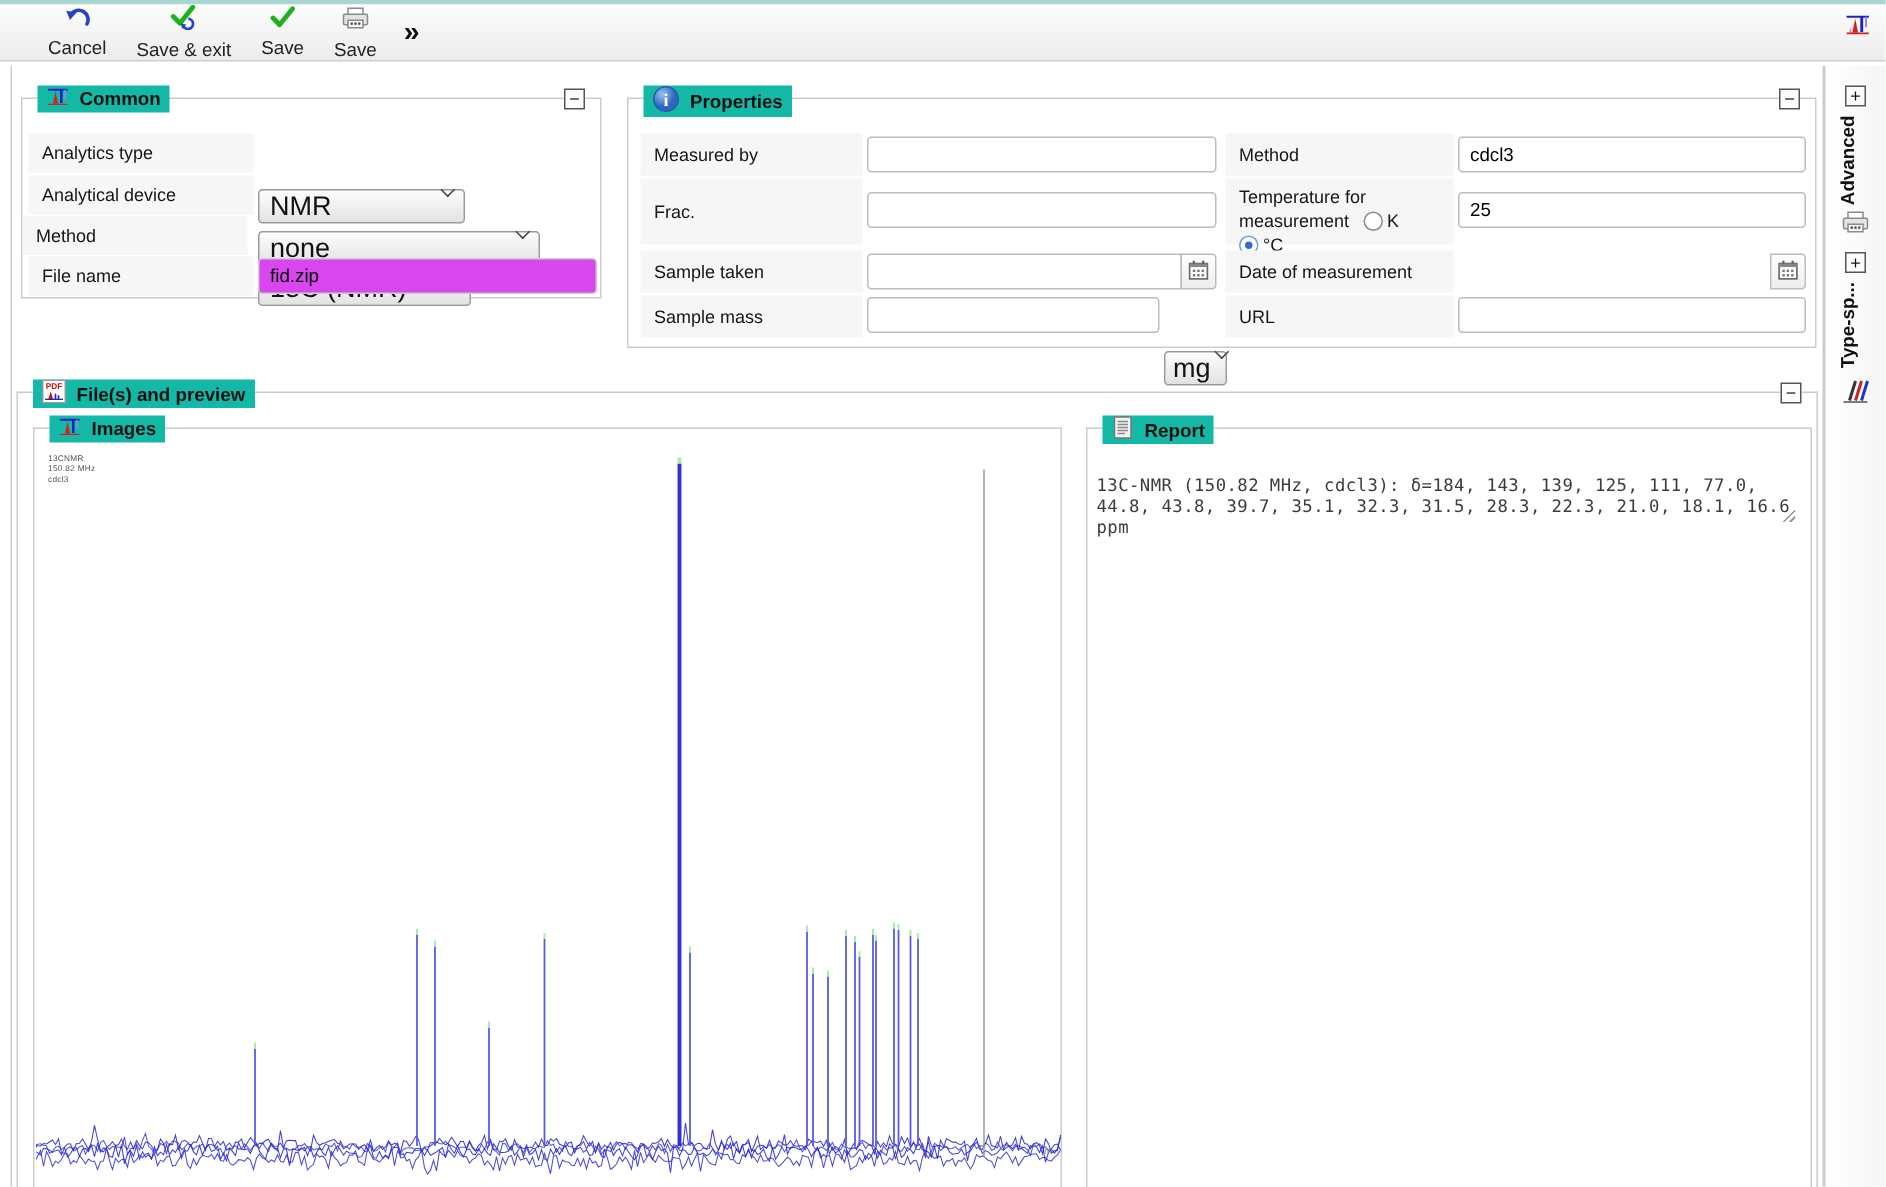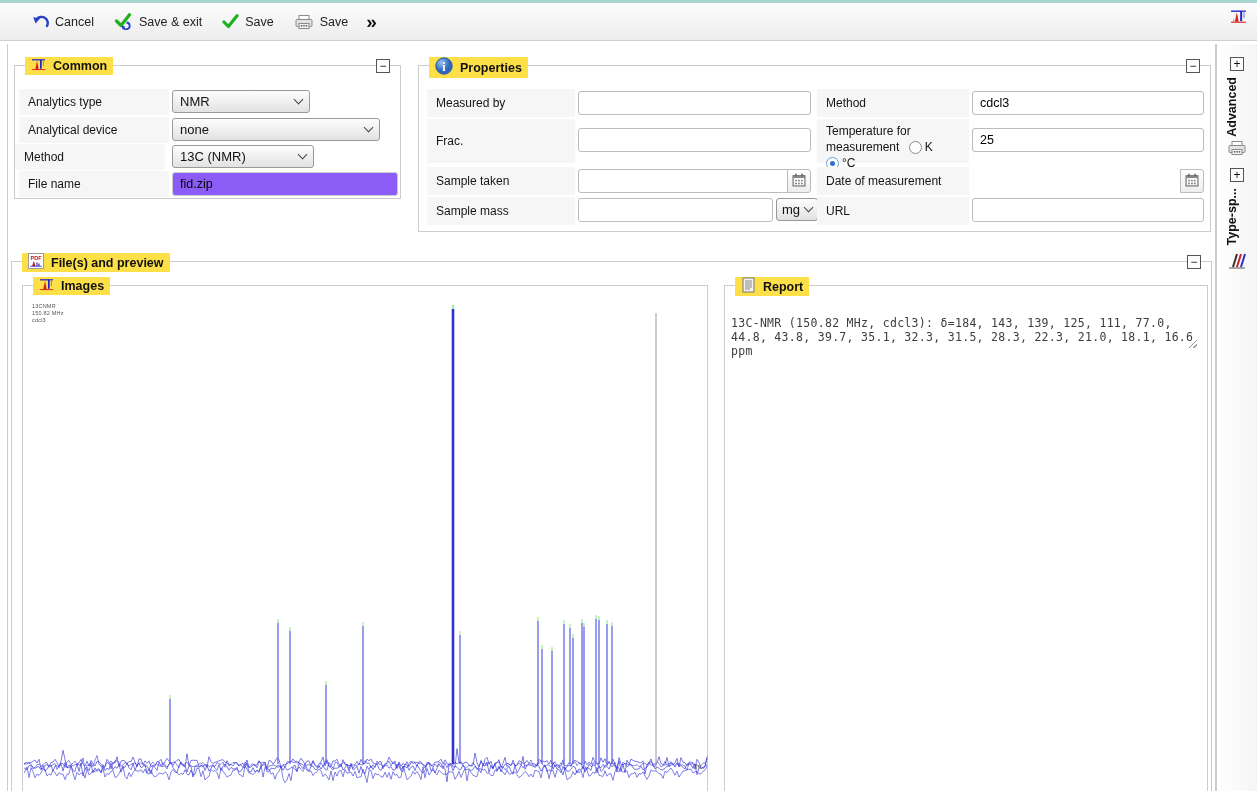--- a/index.html
+++ b/index.html
@@ -6,47 +6,47 @@
   html,body { width:1257px; height:791px; overflow:hidden; background:#fff;
     font-family:"Liberation Sans", sans-serif; font-size:12px; color:#111; }
 
   .top-strip { position:absolute; left:0; top:0; width:1257px; height:3px; }
 
   
   .toolbar { position:absolute; left:0; top:3px; width:1257px; height:38px;
     background:linear-gradient(#fdfdfd,#ececec); border-bottom:1px solid #d0d0d0;
     display:flex; align-items:center; padding-left:22px; }
   .tbtn { display:flex; align-items:center; gap:6px; padding:4px 10px; border-radius:3px;
-    cursor:pointer; font-size:12.5px; color:#222; }
+    cursor:pointer; font-size:12.5px; color:#222;flex-direction:column; }
   .tbtn svg { display:block; }
   .more-btn { font-size:19px; font-weight:bold; padding:0 8px; cursor:pointer; }
   .app-icon-topright { position:absolute; right:10px; top:8px; }
 
   
   .content { position:absolute; left:7px; top:44px; width:1209px; height:747px;
     background:#fff; border-left:1px solid #ccc; border-right:1px solid #ccc; }
 
   
   .fset { position:absolute; border:1px solid #ccc; background:#fff; }
-  .legend { position:absolute; top:-9px; left:10px; background:#fde047; padding:0 6px;
+  .legend { position:absolute; top:-9px; left:10px; background:#14b8a6; padding:0 6px;
     display:flex; align-items:center; gap:7px; font-weight:bold; font-size:12.5px; white-space:nowrap;justify-content:space-between; }
   .collapse-btn { position:absolute; top:-7px; right:10px; width:14px; height:14px;
     border:1px solid #555; background:#fcfcfc; font-size:12px; line-height:12px;
     text-align:center; cursor:pointer; color:#222; }
 
   
   .lcell { position:absolute; background:#f6f6f6; display:flex; align-items:center;
     padding-left:9px; font-size:12px; color:#151515; }
   .lcell.top { align-items:flex-start; padding-top:4px; display:block; line-height:16px; }
   .tinput { position:absolute; height:24px; border:1px solid #bcbcbc; border-radius:3px;
     padding:0 7px; font-size:12.5px; font-family:"Liberation Sans",sans-serif; background:#fff; outline:none; }
-  .tinput.ro { background:#8b5cf6; border-color:#ccc; }
-  .fakeselect { position:absolute; height:23px; display:flex; align-items:center;
+  .tinput.ro { background:#d946ef; border-color:#ccc; }
+  .fakeselect { position:absolute; height:23px; display:flex; 
     justify-content:space-between; padding:0 7px; border:1px solid #999; border-radius:3px;
-    background:linear-gradient(#fdfdfd,#e2e2e2); cursor:pointer; font-size:13px; }
+    background:linear-gradient(#fdfdfd,#e2e2e2); cursor:pointer; font-size:18px;margin-top:36px; }
   .sel-arrow { width:7px; height:7px; border-right:1.6px solid #444; border-bottom:1.6px solid #444;
     transform:rotate(45deg); margin-top:-4px; margin-left:10px; flex:none; }
   .icon-btn { position:absolute; width:24px; height:24px; border:1px solid #bcbcbc;
     border-radius:0 3px 3px 0; background:linear-gradient(#fff,#ededed);
     display:flex; align-items:center; justify-content:center; cursor:pointer; }
   .radio { display:inline-block; width:13px; height:13px; border-radius:50%;
     border:1px solid #8a8a8a; background:#fff; vertical-align:-3px; cursor:pointer; position:relative; }
   .radio.sel { border-color:#6f9fde; }
   .radio.sel::after { content:""; position:absolute; left:3px; top:3px; width:5px; height:5px;
     border-radius:50%; background:#2e6fd0; }
@@ -149,21 +149,21 @@
     </div>
     <div class="collapse-btn">−</div>
 
     <div class="lcell" style="left:4px; top:23px; width:150px; height:26px;">Analytics type</div>
     <div class="fakeselect" style="left:157px; top:24px; width:138px;">
       <span>NMR</span>
       <span class="sel-arrow"></span>
     </div>
 
     <div class="lcell" style="left:4px; top:51px; width:150px; height:26px;">Analytical device</div>
-    <div class="fakeselect" style="left:157px; top:52px; width:208px;">
+    <div class="fakeselect" style="left:157px; top:52px; width:188px;">
       <span>none</span>
       <span class="sel-arrow"></span>
     </div>
 
     <div class="lcell" style="left:0; top:78px; width:150px; height:26px;">Method</div>
     <div class="fakeselect" style="left:157px; top:79px; width:142px;">
       <span>13C (NMR)</span>
       <span class="sel-arrow"></span>
     </div>
 

